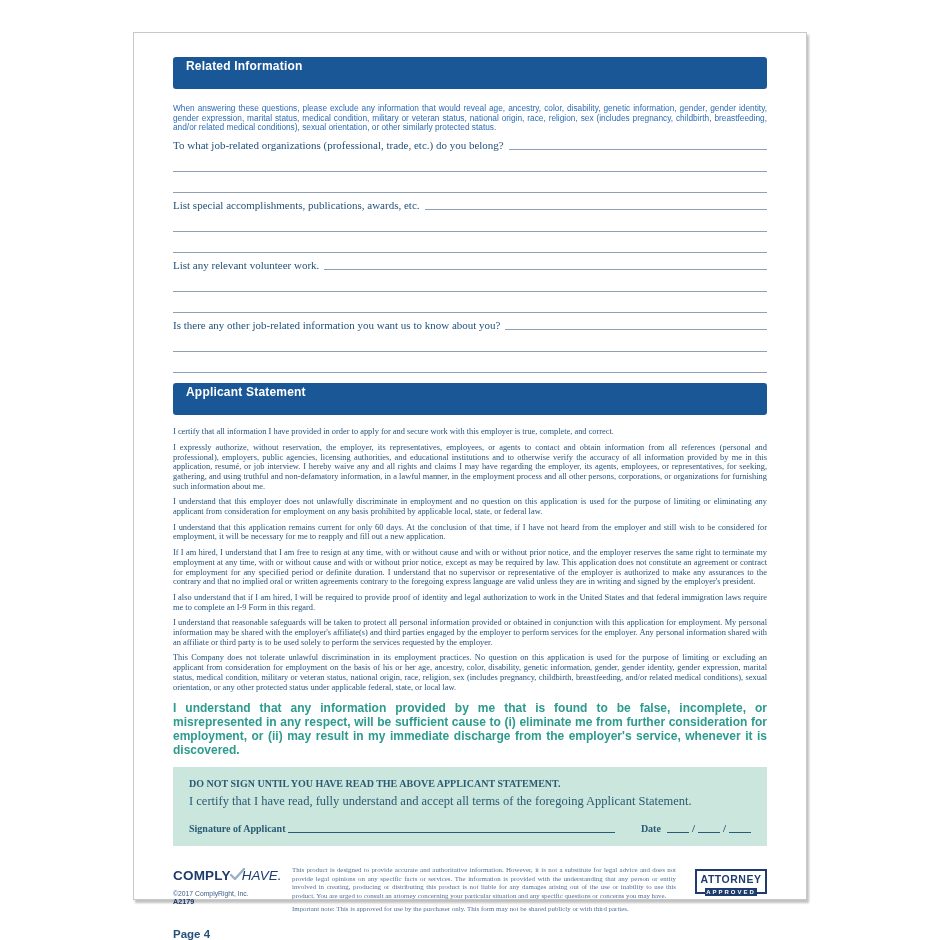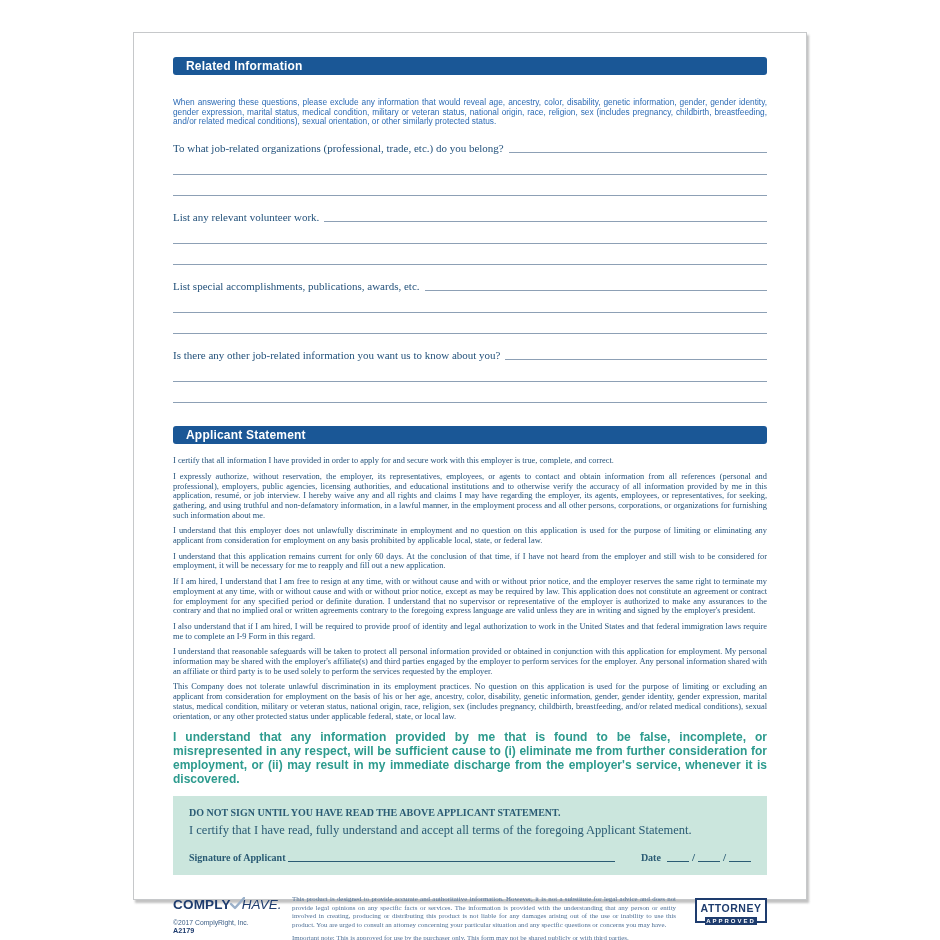--- a/index.html
+++ b/index.html
@@ -16,34 +16,34 @@
     padding:24px 39px 0 39px;
   }
 
   .section-bar {
     background:#1a5796;
     border-radius:3px;
     color:#ffffff;
     font-family:"Liberation Sans", sans-serif;
     font-weight:bold;
     font-size:12px;
-    height:18px; line-height:18px;
+    height:32px; line-height:18px;
     padding-left:13px;
     letter-spacing:.2px;
   }
 
   .intro {
-    margin-top:23px;
+    margin-top:15px;
     font-family:"Liberation Sans", sans-serif;
     font-size:8.3px; line-height:9.7px;
     color:#2e6cb5;
     text-align:justify;
   }
 
-  .question-block { margin-top:12px; }
+  .question-block { margin-top:3px; }
   .question-row {
     display:flex; align-items:flex-end;
     font-size:11px; color:#24527b; height:15px;
     white-space:nowrap;
   }
   .fill-line { flex:1; border-bottom:1px solid #8da0b5; margin-left:5px; margin-bottom:1px; }
   .blank-line { height:21px; border-bottom:1px solid #8da0b5; }
 
   .statement { margin-top:12px; }
   .statement p {
@@ -118,46 +118,46 @@
     <div class="question-row">
       <span>To what job-related organizations (professional, trade, etc.) do you belong?</span>
       <span class="fill-line"></span>
     </div>
     <div class="blank-line"></div>
     <div class="blank-line"></div>
   </div>
 
   <div class="question-block">
     <div class="question-row">
+      <span>List special accomplishments, publications, awards, etc.</span>
+      <span class="fill-line"></span>
+    </div>
+    <div class="blank-line"></div>
+    <div class="blank-line"></div>
+  </div>
+
+  <div class="question-block">
+    <div class="question-row">
       <span>List any relevant volunteer work.</span>
       <span class="fill-line"></span>
     </div>
     <div class="blank-line"></div>
     <div class="blank-line"></div>
   </div>
 
   <div class="question-block">
     <div class="question-row">
-      <span>List special accomplishments, publications, awards, etc.</span>
-      <span class="fill-line"></span>
-    </div>
-    <div class="blank-line"></div>
-    <div class="blank-line"></div>
-  </div>
-
-  <div class="question-block">
-    <div class="question-row">
       <span>Is there any other job-related information you want us to know about you?</span>
       <span class="fill-line"></span>
     </div>
     <div class="blank-line"></div>
     <div class="blank-line"></div>
   </div>
 
-  <div class="section-bar" style="margin-top:23px;">
+  <div class="section-bar" style="margin-top:10px;">
     <span>Applicant Statement</span>
   </div>
 
   <div class="statement">
     <p>I certify that all information I have provided in order to apply for and secure work with this employer is true, complete, and correct.</p>
     <p>I expressly authorize, without reservation, the employer, its representatives, employees, or agents to contact and obtain information from all references (personal and professional), employers, public agencies, licensing authorities, and educational institutions and to otherwise verify the accuracy of all information provided by me in this application, resumé, or job interview. I hereby waive any and all rights and claims I may have regarding the employer, its agents, employees, or representatives, for seeking, gathering, and using truthful and non-defamatory information, in a lawful manner, in the employment process and all other persons, corporations, or organizations for furnishing such information about me.</p>
     <p>I understand that this employer does not unlawfully discriminate in employment and no question on this application is used for the purpose of limiting or eliminating any applicant from consideration for employment on any basis prohibited by applicable local, state, or federal law.</p>
     <p>I understand that this application remains current for only 60 days. At the conclusion of that time, if I have not heard from the employer and still wish to be considered for employment, it will be necessary for me to reapply and fill out a new application.</p>
     <p>If I am hired, I understand that I am free to resign at any time, with or without cause and with or without prior notice, and the employer reserves the same right to terminate my employment at any time, with or without cause and with or without prior notice, except as may be required by law. This application does not constitute an agreement or contract for employment for any specified period or definite duration. I understand that no supervisor or representative of the employer is authorized to make any assurances to the contrary and that no implied oral or written agreements contrary to the foregoing express language are valid unless they are in writing and signed by the employer's president.</p>
     <p>I also understand that if I am hired, I will be required to provide proof of identity and legal authorization to work in the United States and that federal immigration laws require me to complete an I-9 Form in this regard.</p>

